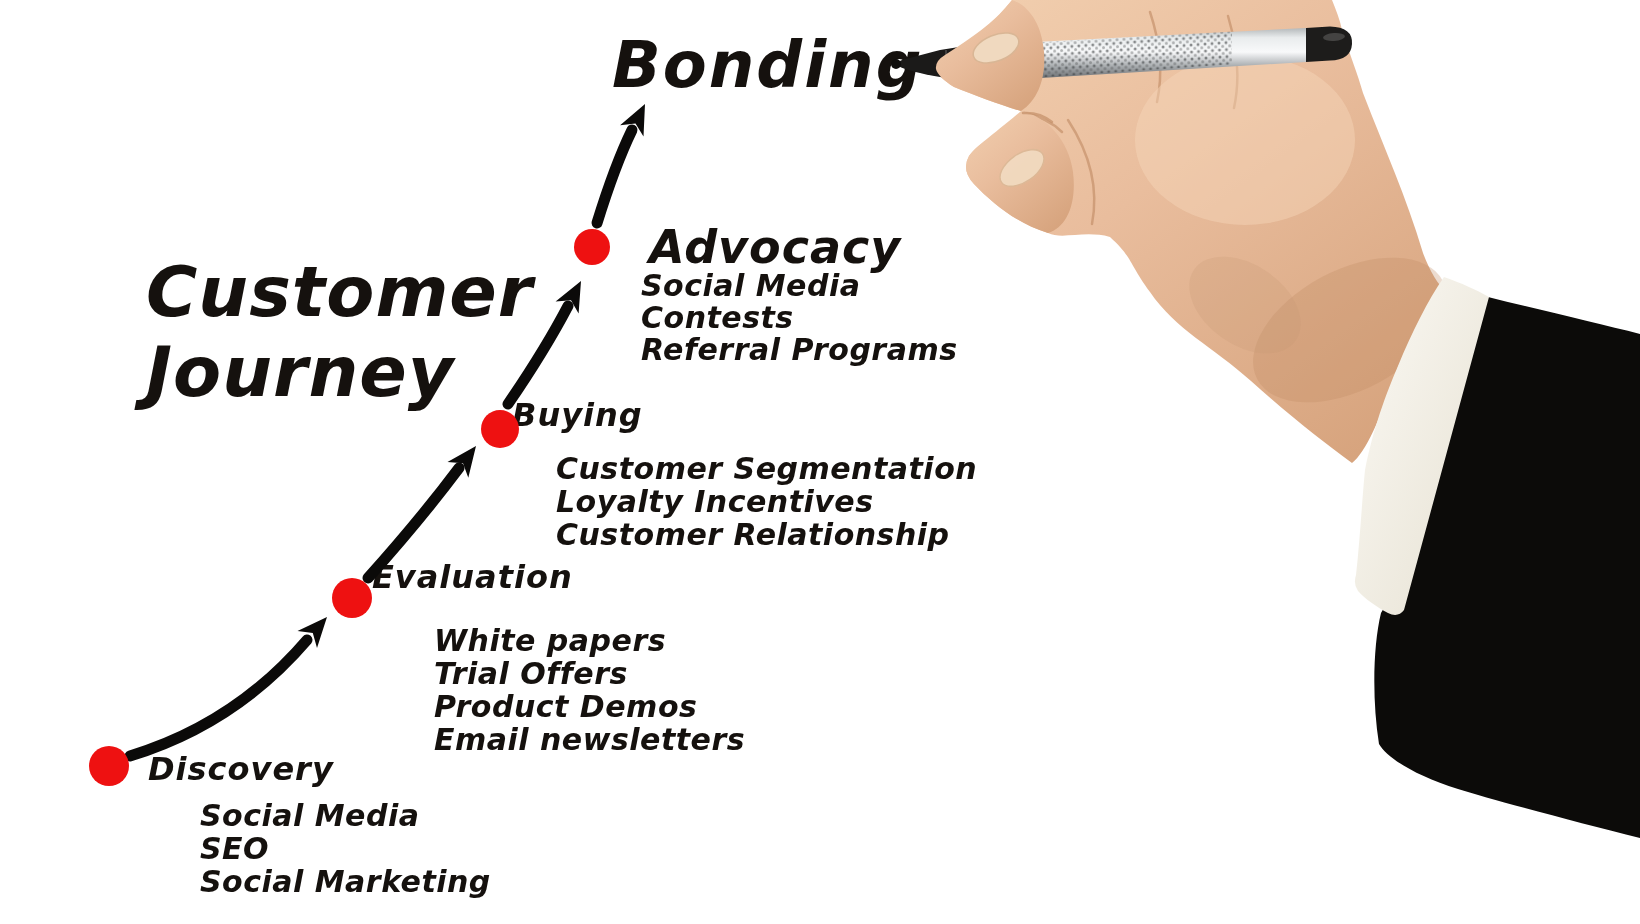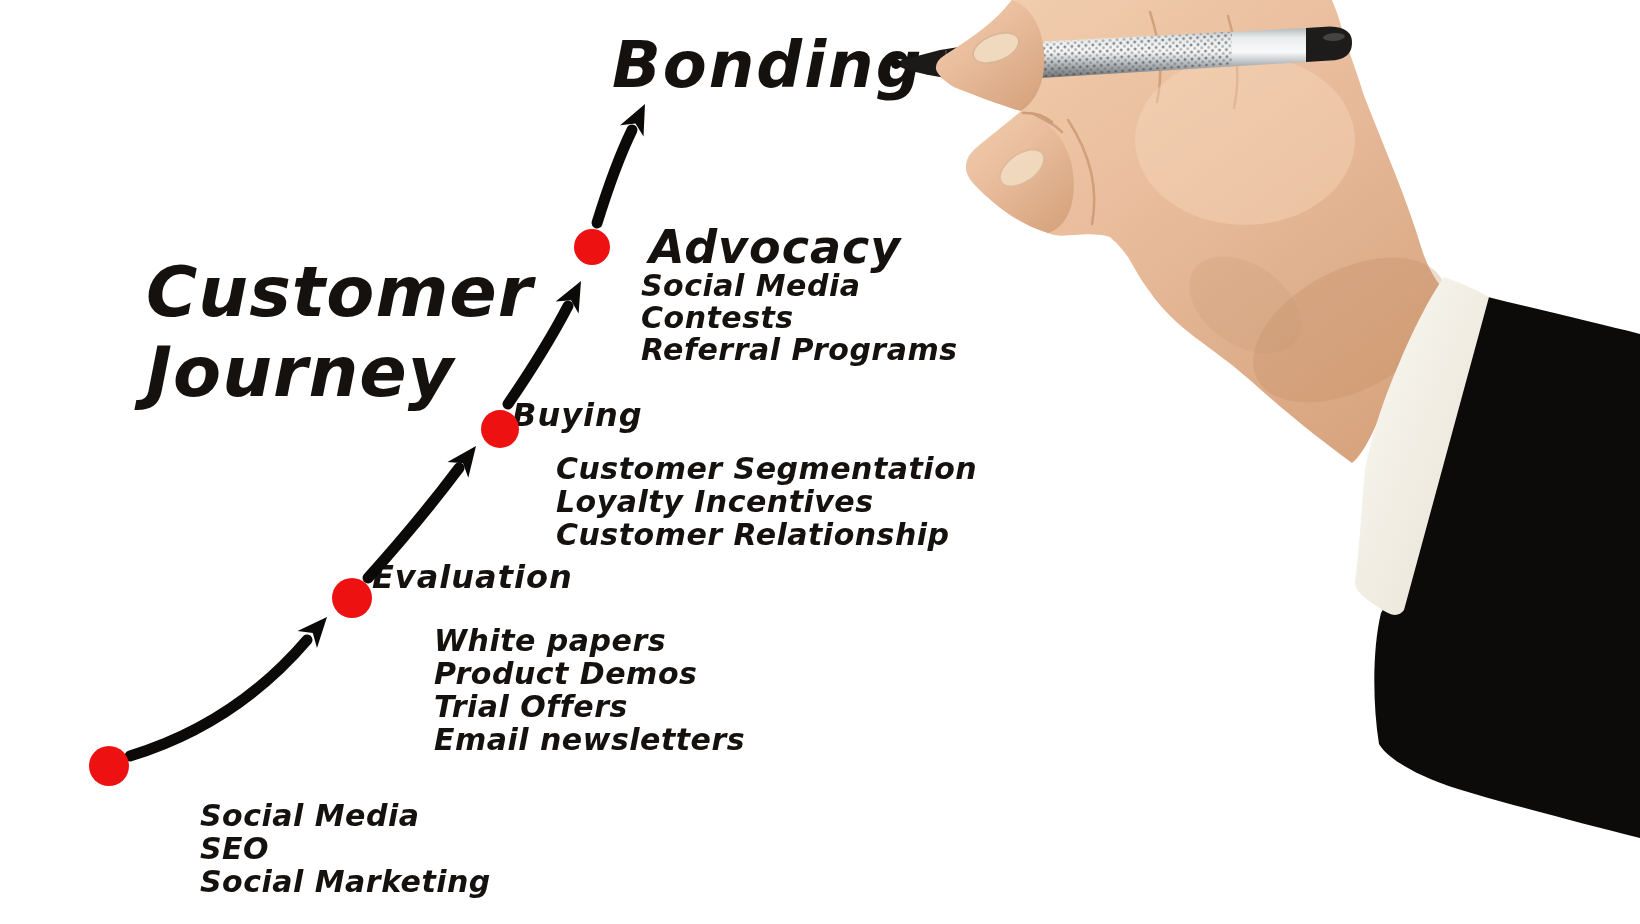--- a/index.html
+++ b/index.html
@@ -48,31 +48,32 @@
 </head>
 <body>
 
 <div class="canvas">
 
   <div class="title hand-text">
     <div>Customer</div>
     <div>Journey</div>
   </div>
 
+  <div class="stage-heading discovery hand-text">Discovery</div>
   <ul class="stage-items discovery hand-text">
     <li>Social Media</li>
     <li>SEO</li>
     <li>Social Marketing</li>
   </ul>
 
   <div class="stage-heading evaluation hand-text">Evaluation</div>
   <ul class="stage-items evaluation hand-text">
     <li>White papers</li>
+    <li>Trial Offers</li>
     <li>Product Demos</li>
-    <li>Trial Offers</li>
     <li>Email newsletters</li>
   </ul>
 
   <div class="stage-heading buying hand-text">Buying</div>
   <ul class="stage-items buying hand-text">
     <li>Customer Segmentation</li>
     <li>Loyalty Incentives</li>
     <li>Customer Relationship</li>
   </ul>
 

